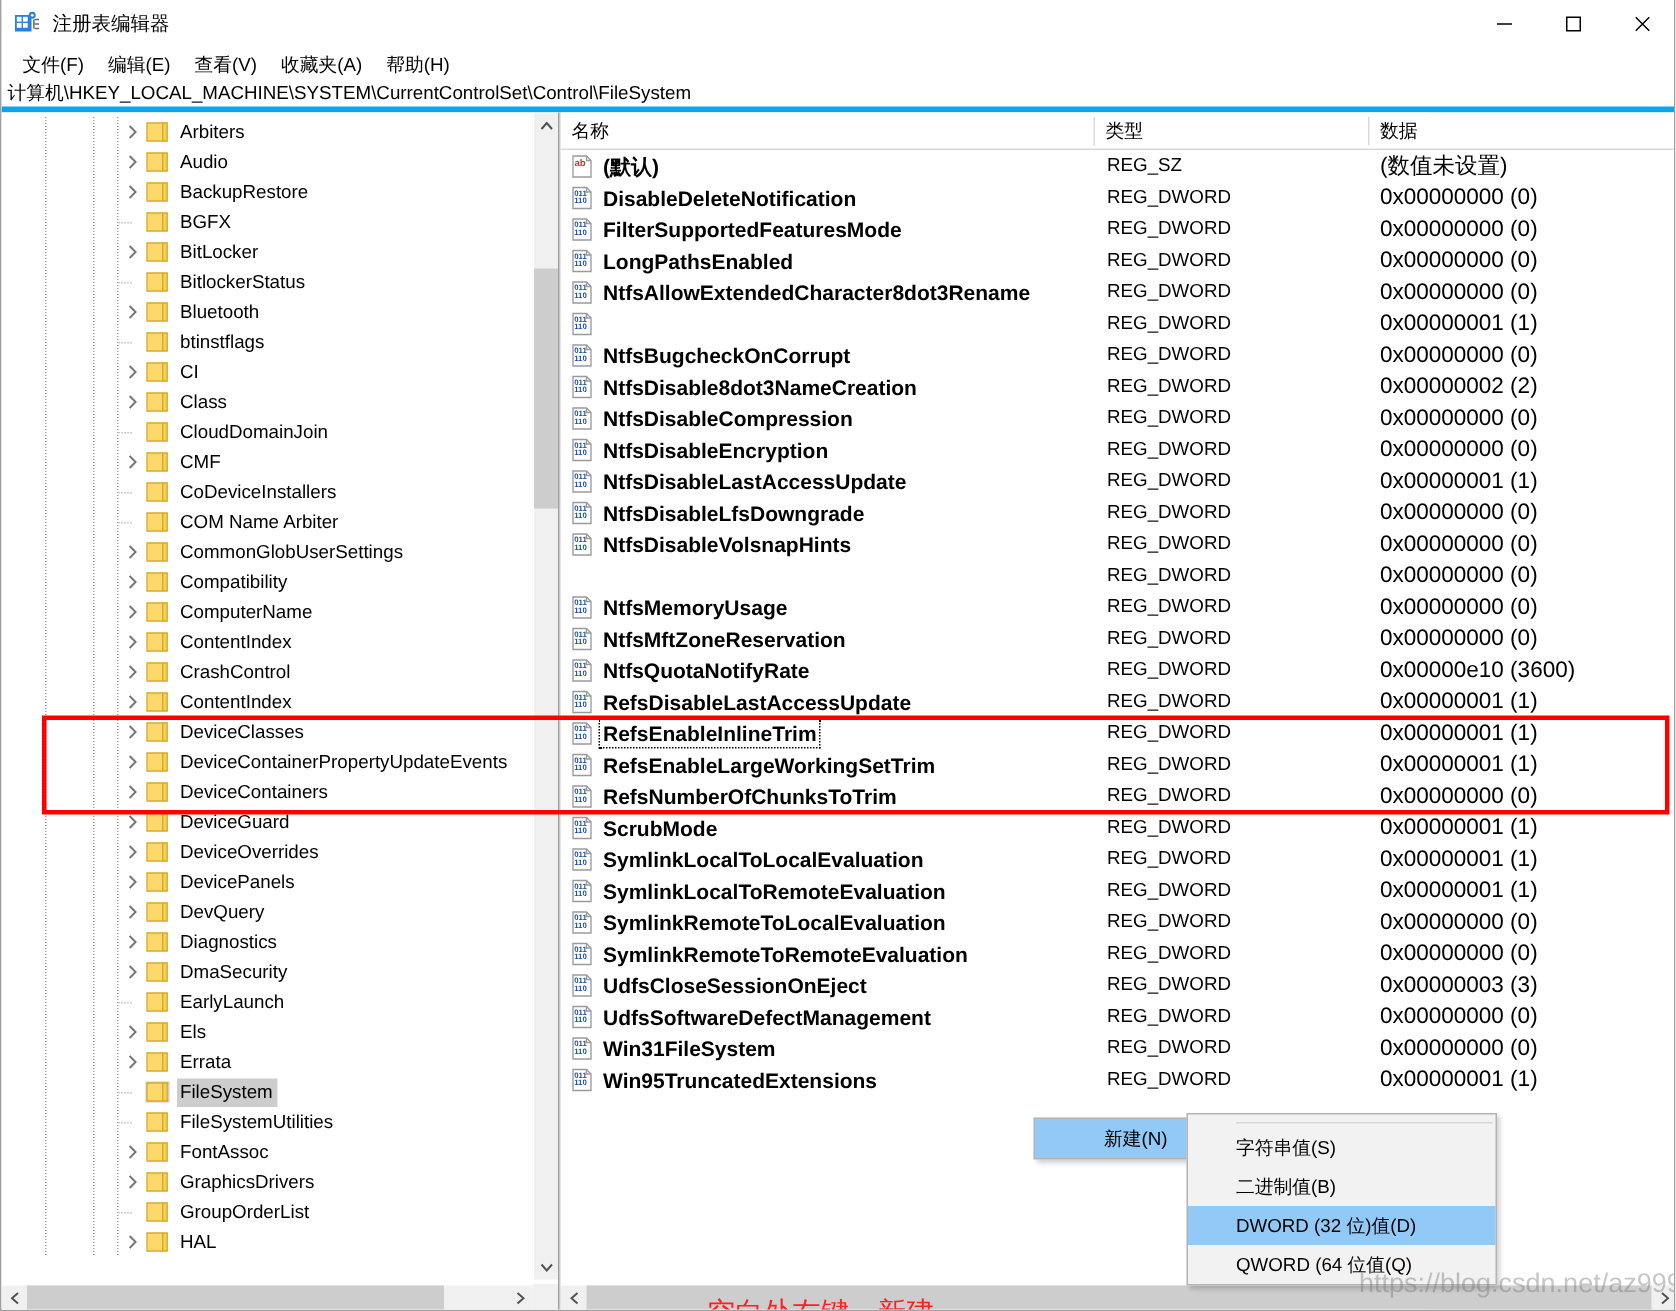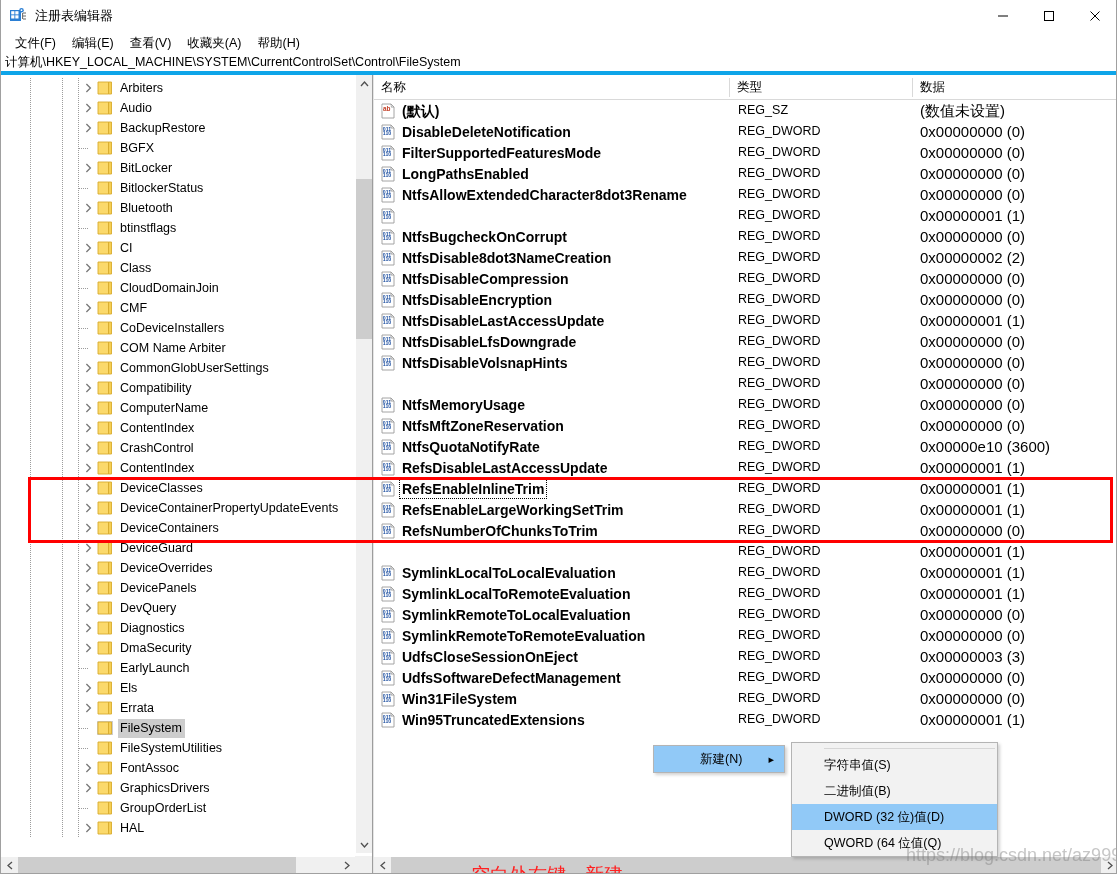--- a/index.html
+++ b/index.html
@@ -1224,20 +1224,29 @@
                   <path d="M10 1 L10 4 L13 4" fill="none" stroke="#9a9a9a" stroke-width="0.9"></path>
                   <text x="1.8" y="6.6" font-size="5.2" font-family="Liberation Sans, sans-serif" font-weight="bold" fill="#1d4fa0">011</text>
                   <text x="1.8" y="11.4" font-size="5.2" font-family="Liberation Sans, sans-serif" font-weight="bold" fill="#1d4fa0">110</text>
                 </svg></span>
               <span class="name-text">RefsNumberOfChunksToTrim</span>
             </div>
             <div class="cell-type">REG_DWORD</div>
             <div class="cell-data">0x00000000 (0)</div>
           </div>
           <div class="list-row">
+            <div class="cell-name">
+              <span class="val-icon"><svg width="15" height="16" viewBox="0 0 15 16">
+                  <path d="M1 1 H10 L13 4 V15 H1 Z" fill="#ffffff" stroke="#9a9a9a" stroke-width="0.9"></path>
+                  <path d="M10 1 L10 4 L13 4" fill="none" stroke="#9a9a9a" stroke-width="0.9"></path>
+                  <text x="1.8" y="6.6" font-size="5.2" font-family="Liberation Sans, sans-serif" font-weight="bold" fill="#1d4fa0">011</text>
+                  <text x="1.8" y="11.4" font-size="5.2" font-family="Liberation Sans, sans-serif" font-weight="bold" fill="#1d4fa0">110</text>
+                </svg></span>
+              <span class="name-text">ScrubMode</span>
+            </div>
             <div class="cell-type">REG_DWORD</div>
             <div class="cell-data">0x00000001 (1)</div>
           </div>
           <div class="list-row">
             <div class="cell-name">
               <span class="val-icon"><svg width="15" height="16" viewBox="0 0 15 16">
                   <path d="M1 1 H10 L13 4 V15 H1 Z" fill="#ffffff" stroke="#9a9a9a" stroke-width="0.9"></path>
                   <path d="M10 1 L10 4 L13 4" fill="none" stroke="#9a9a9a" stroke-width="0.9"></path>
                   <text x="1.8" y="6.6" font-size="5.2" font-family="Liberation Sans, sans-serif" font-weight="bold" fill="#1d4fa0">011</text>
                   <text x="1.8" y="11.4" font-size="5.2" font-family="Liberation Sans, sans-serif" font-weight="bold" fill="#1d4fa0">110</text>
@@ -1353,21 +1362,21 @@
             </svg>
         </div>
       </div>
     </div>
 
     <div class="red-box" style="left:27px; top:402px; width:1085px; height:66px;"></div>
 
     <div class="red-note" style="left:470px; top:787px;">空白处右键，新建</div>
   </div>
 
-  <div class="ctx-parent" style="left:652px; top:745px; width:132px;">
+  <div class="ctx-parent" style="left:688px; top:745px; width:132px;">
     <div class="ctx-parent-item hl">
       <span>新建(N)</span>
       <span class="ctx-submenu-arrow">▸</span>
     </div>
   </div>
 
   <div class="ctx-menu" style="left:790px; top:742px; width:207px;">
     <div class="ctx-sep"></div>
     <div class="ctx-item">字符串值(S)</div>
     <div class="ctx-item">二进制值(B)</div>

